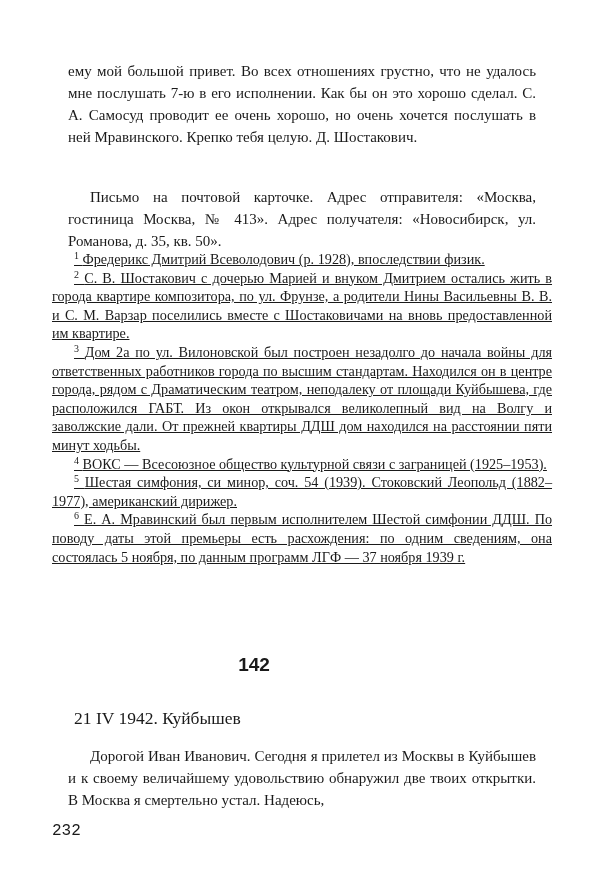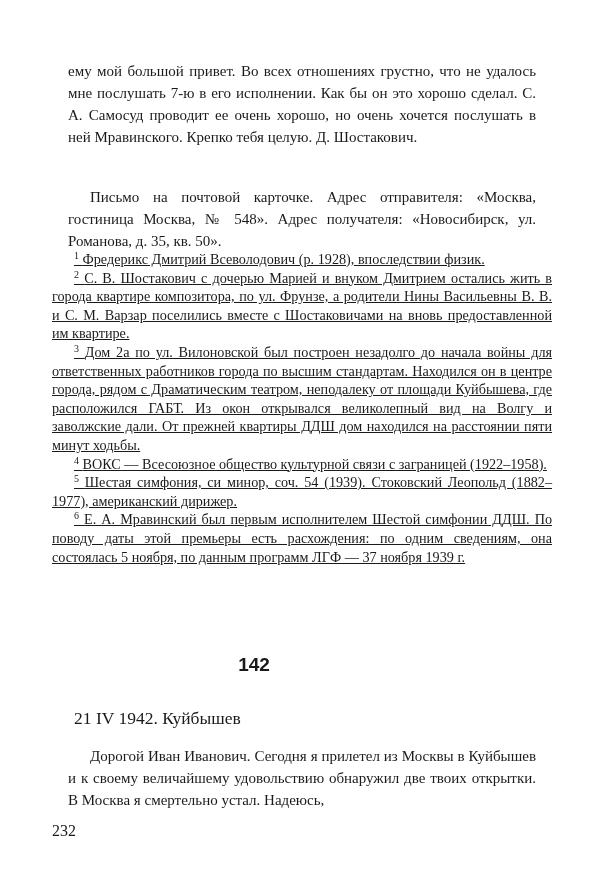--- a/index.html
+++ b/index.html
@@ -68,36 +68,37 @@
       font-size: 17.5px;
       line-height: 22px;
       margin: 0;
       padding-left: 22px;
     }
     .page-number {
       position: absolute;
       left: 52px;
       top: 822px;
       font-size: 16px;
+      font-family: Liberation Mono, monospace;
     }
   </style>
 </head>
 <body>
 
 <div class="page">
   <p class="body-text">ему мой большой привет. Во всех отношениях грустно, что не удалось мне послушать 7-ю в его исполнении. Как бы он это хорошо сделал. С. А. Самосуд проводит ее очень хорошо, но очень хочется послушать в ней Мравинского. Крепко тебя целую. Д. Шостакович.</p>
   <div class="block-gap"></div>
-  <p class="body-text indent">Письмо на почтовой карточке. Адрес отправителя: «Москва, гостиница Москва, № 548». Адрес получателя: «Новосибирск, ул. Романова, д. 35, кв. 50».</p>
+  <p class="body-text indent">Письмо на почтовой карточке. Адрес отправителя: «Москва, гостиница Москва, № 413». Адрес получателя: «Новосибирск, ул. Романова, д. 35, кв. 50».</p>
 </div>
 
 <div class="notes">
   <p class="note"><sup>1</sup> <span>Фредерикс Дмитрий Всеволодович (р. 1928), впоследствии физик.</span></p>
   <p class="note"><sup>2</sup> <span>С. В. Шостакович с дочерью Марией и внуком Дмитрием остались жить в города квартире композитора, по ул. Фрунзе, а родители Нины Васильевны В. В. и С. М. Варзар поселились вместе с Шостаковичами на вновь предоставленной им квартире.</span></p>
   <p class="note"><sup>3</sup> <span>Дом 2а по ул. Вилоновской был построен незадолго до начала войны для ответственных работников города по высшим стандартам. Находился он в центре города, рядом с Драматическим театром, неподалеку от площади Куйбышева, где расположился ГАБТ. Из окон открывался великолепный вид на Волгу и заволжские дали. От прежней квартиры ДДШ дом находился на расстоянии пяти минут ходьбы.</span></p>
-  <p class="note"><sup>4</sup> <span>ВОКС — Всесоюзное общество культурной связи с заграницей (1922–1958).</span></p>
+  <p class="note"><sup>4</sup> <span>ВОКС — Всесоюзное общество культурной связи с заграницей (1925–1953).</span></p>
   <p class="note"><sup>5</sup> <span>Шестая симфония, си минор, соч. 54 (1939). Стоковский Леопольд (1882–1977), американский дирижер.</span></p>
   <p class="note"><sup>6</sup> <span>Е. А. Мравинский был первым исполнителем Шестой симфонии ДДШ. По поводу даты этой премьеры есть расхождения: по одним сведениям, она состоялась 5 ноября, по данным программ ЛГФ — 37 ноября 1939 г.</span></p>
 </div>
 
 <div class="letter-number">142</div>
 
 <div class="letter">
   <p class="dateline">21 IV 1942. Куйбышев</p>
   <p class="body-text indent">Дорогой Иван Иванович. Сегодня я прилетел из Москвы в Куйбышев и к своему величайшему удовольствию обнаружил две твоих открытки. В Москва я смертельно устал. Надеюсь,</p>
 </div>

